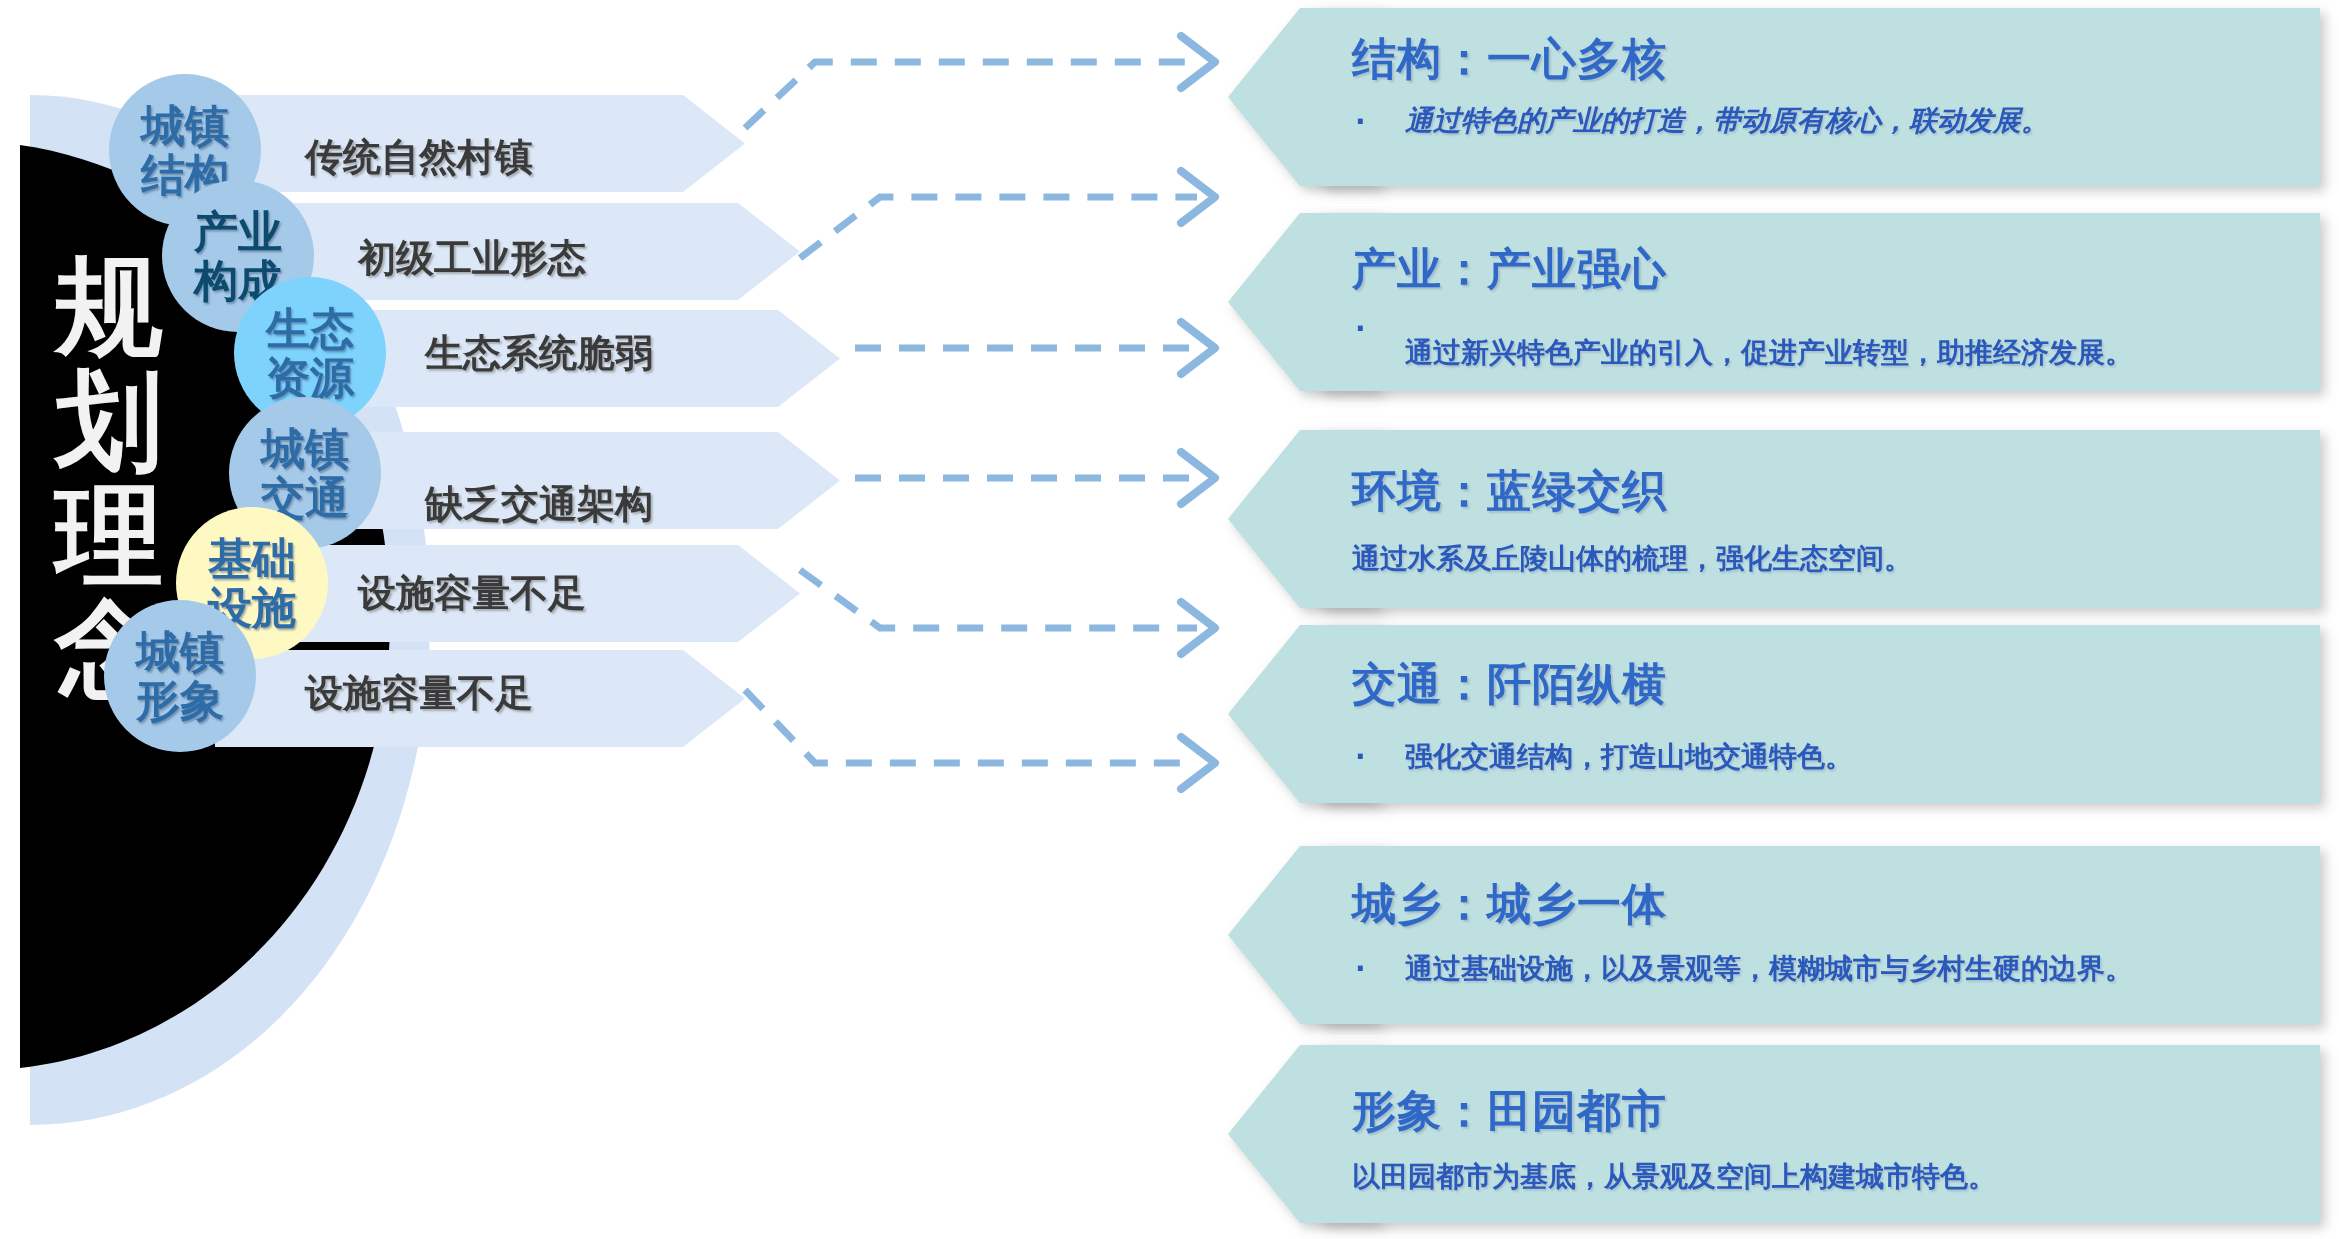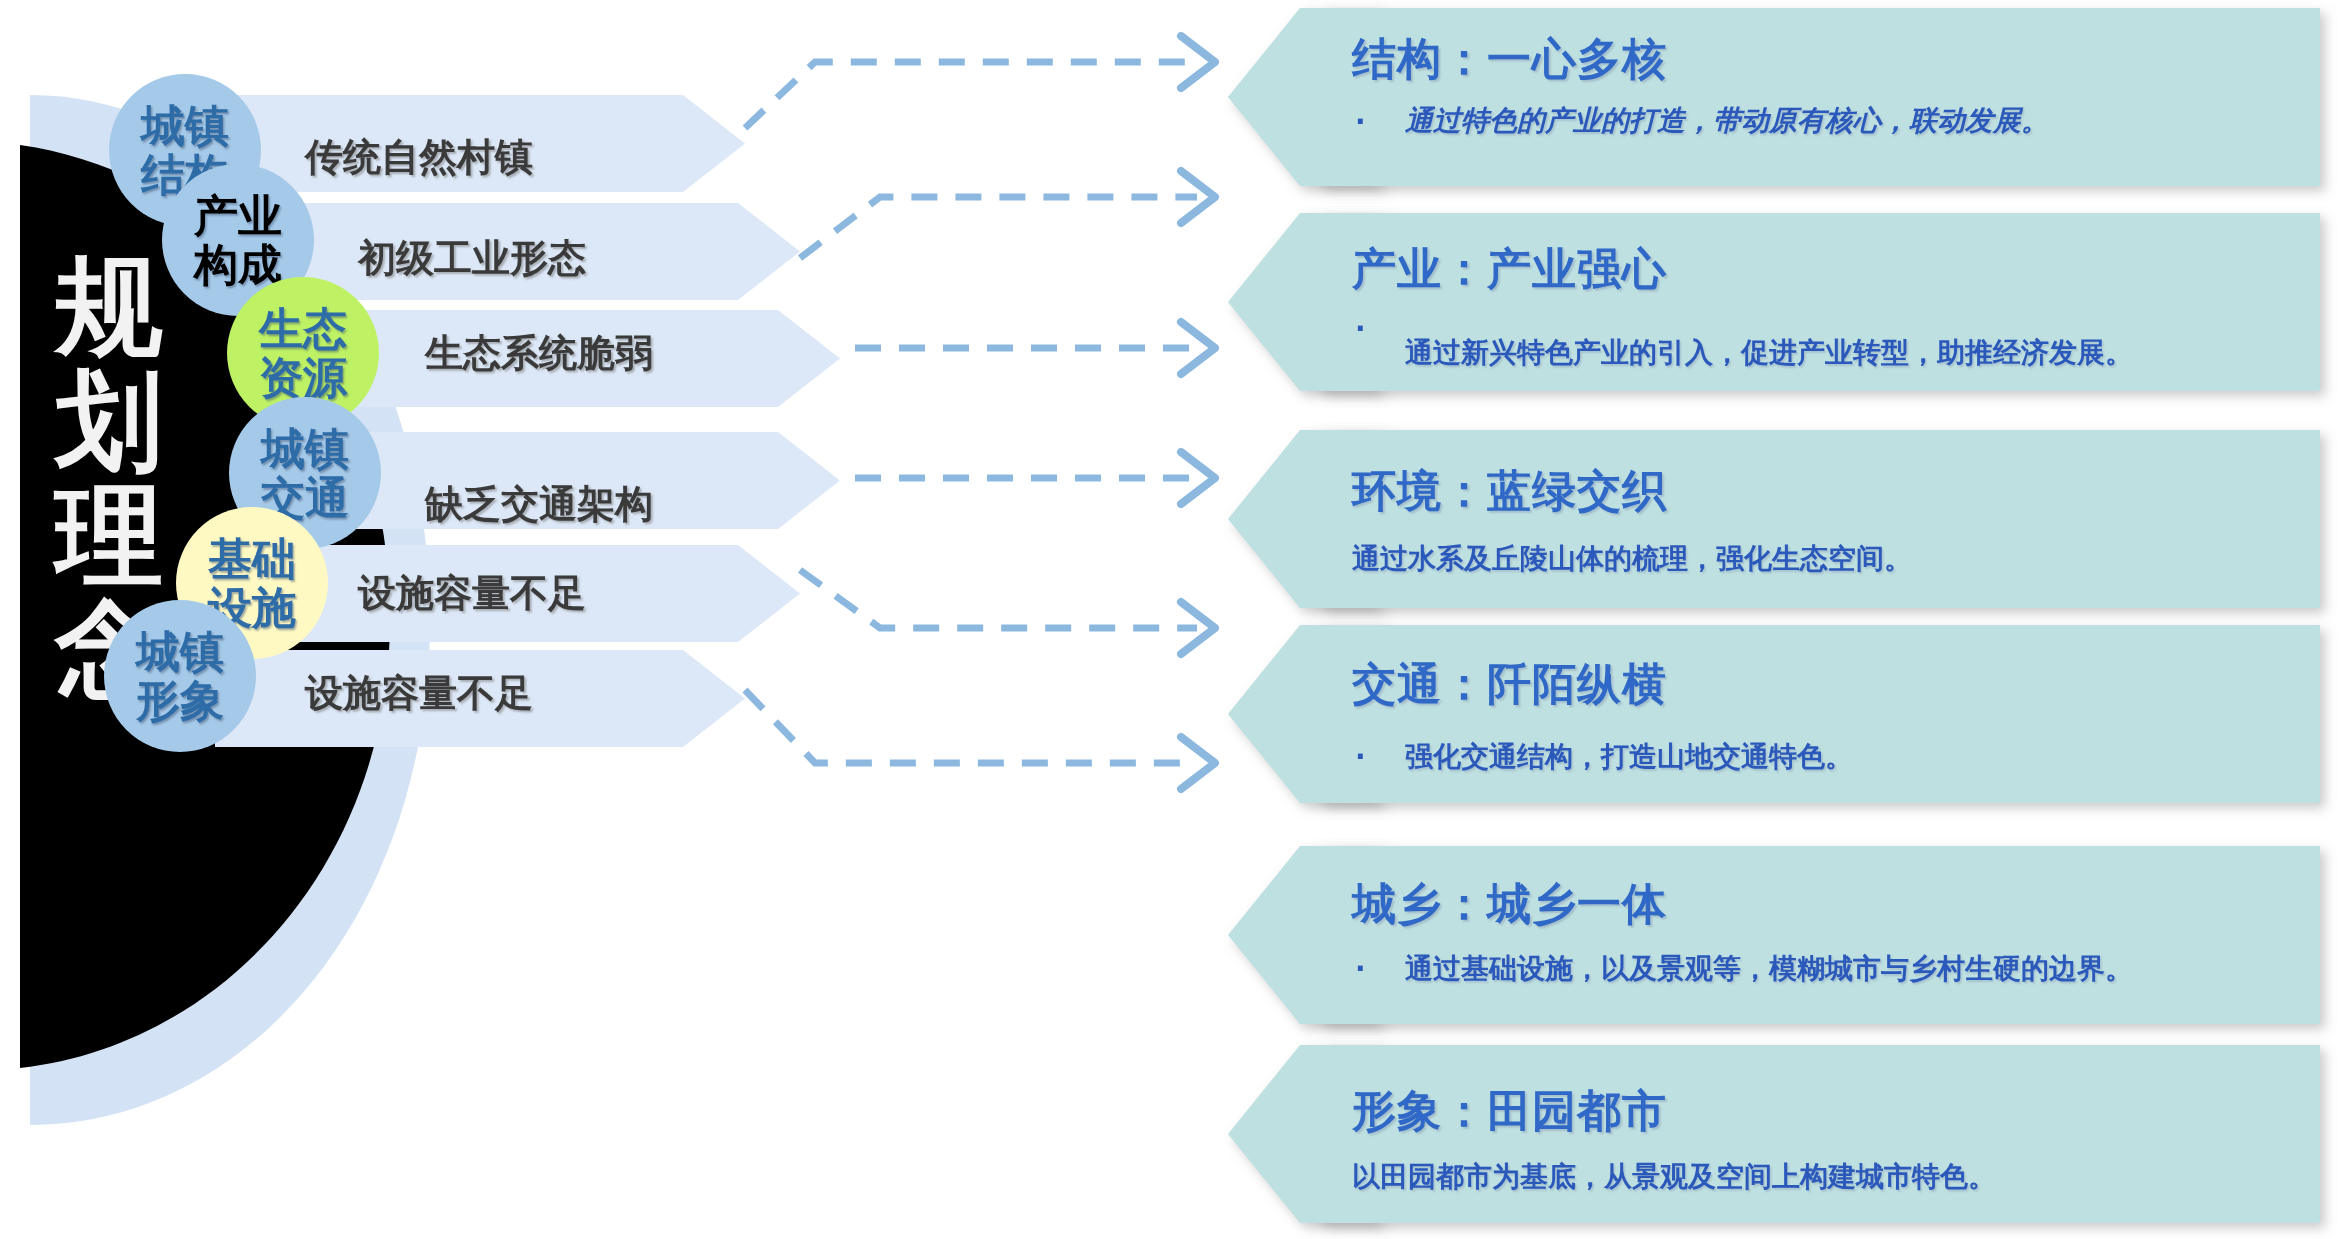--- a/index.html
+++ b/index.html
@@ -122,23 +122,23 @@
         </g>
       </g>
   </svg>
 
   <div class="layer">
     <div class="hero-title">规划
 理念</div>
     <div id="circles-host">
         <div class="circle" style="left: 109px; top: 74px; width: 152px; height: 152px; background: rgb(165, 201, 232); color: rgb(46, 108, 168);">城镇
 结构</div>
-        <div class="circle" style="left: 162px; top: 164px; width: 152px; height: 152px; background: rgb(165, 201, 232); color: #000000;">产业
+        <div class="circle" style="left: 162px; top: 180px; width: 152px; height: 152px; background: rgb(165, 201, 232); color: #0c4a6e;">产业
 构成</div>
-        <div class="circle" style="left: 227px; top: 277px; width: 152px; height: 152px; background: #bef264; color: rgb(46, 108, 168);">生态
+        <div class="circle" style="left: 234px; top: 277px; width: 152px; height: 152px; background: #7dd3fc; color: rgb(46, 108, 168);">生态
 资源</div>
         <div class="circle" style="left: 229px; top: 397px; width: 152px; height: 152px; background: rgb(165, 201, 232); color: rgb(46, 108, 168);">城镇
 交通</div>
         <div class="circle" style="left: 176px; top: 507px; width: 152px; height: 152px; background: #fef9c3; color: rgb(46, 108, 168);">基础
 设施</div>
         <div class="circle" style="left: 104px; top: 600px; width: 152px; height: 152px; background: rgb(165, 201, 232); color: rgb(46, 108, 168);">城镇
 形象</div>
       </div>
     <div id="midlabels-host">
         <div class="midbar-label" style="left: 305px; top: 132px;">传统自然村镇</div>

